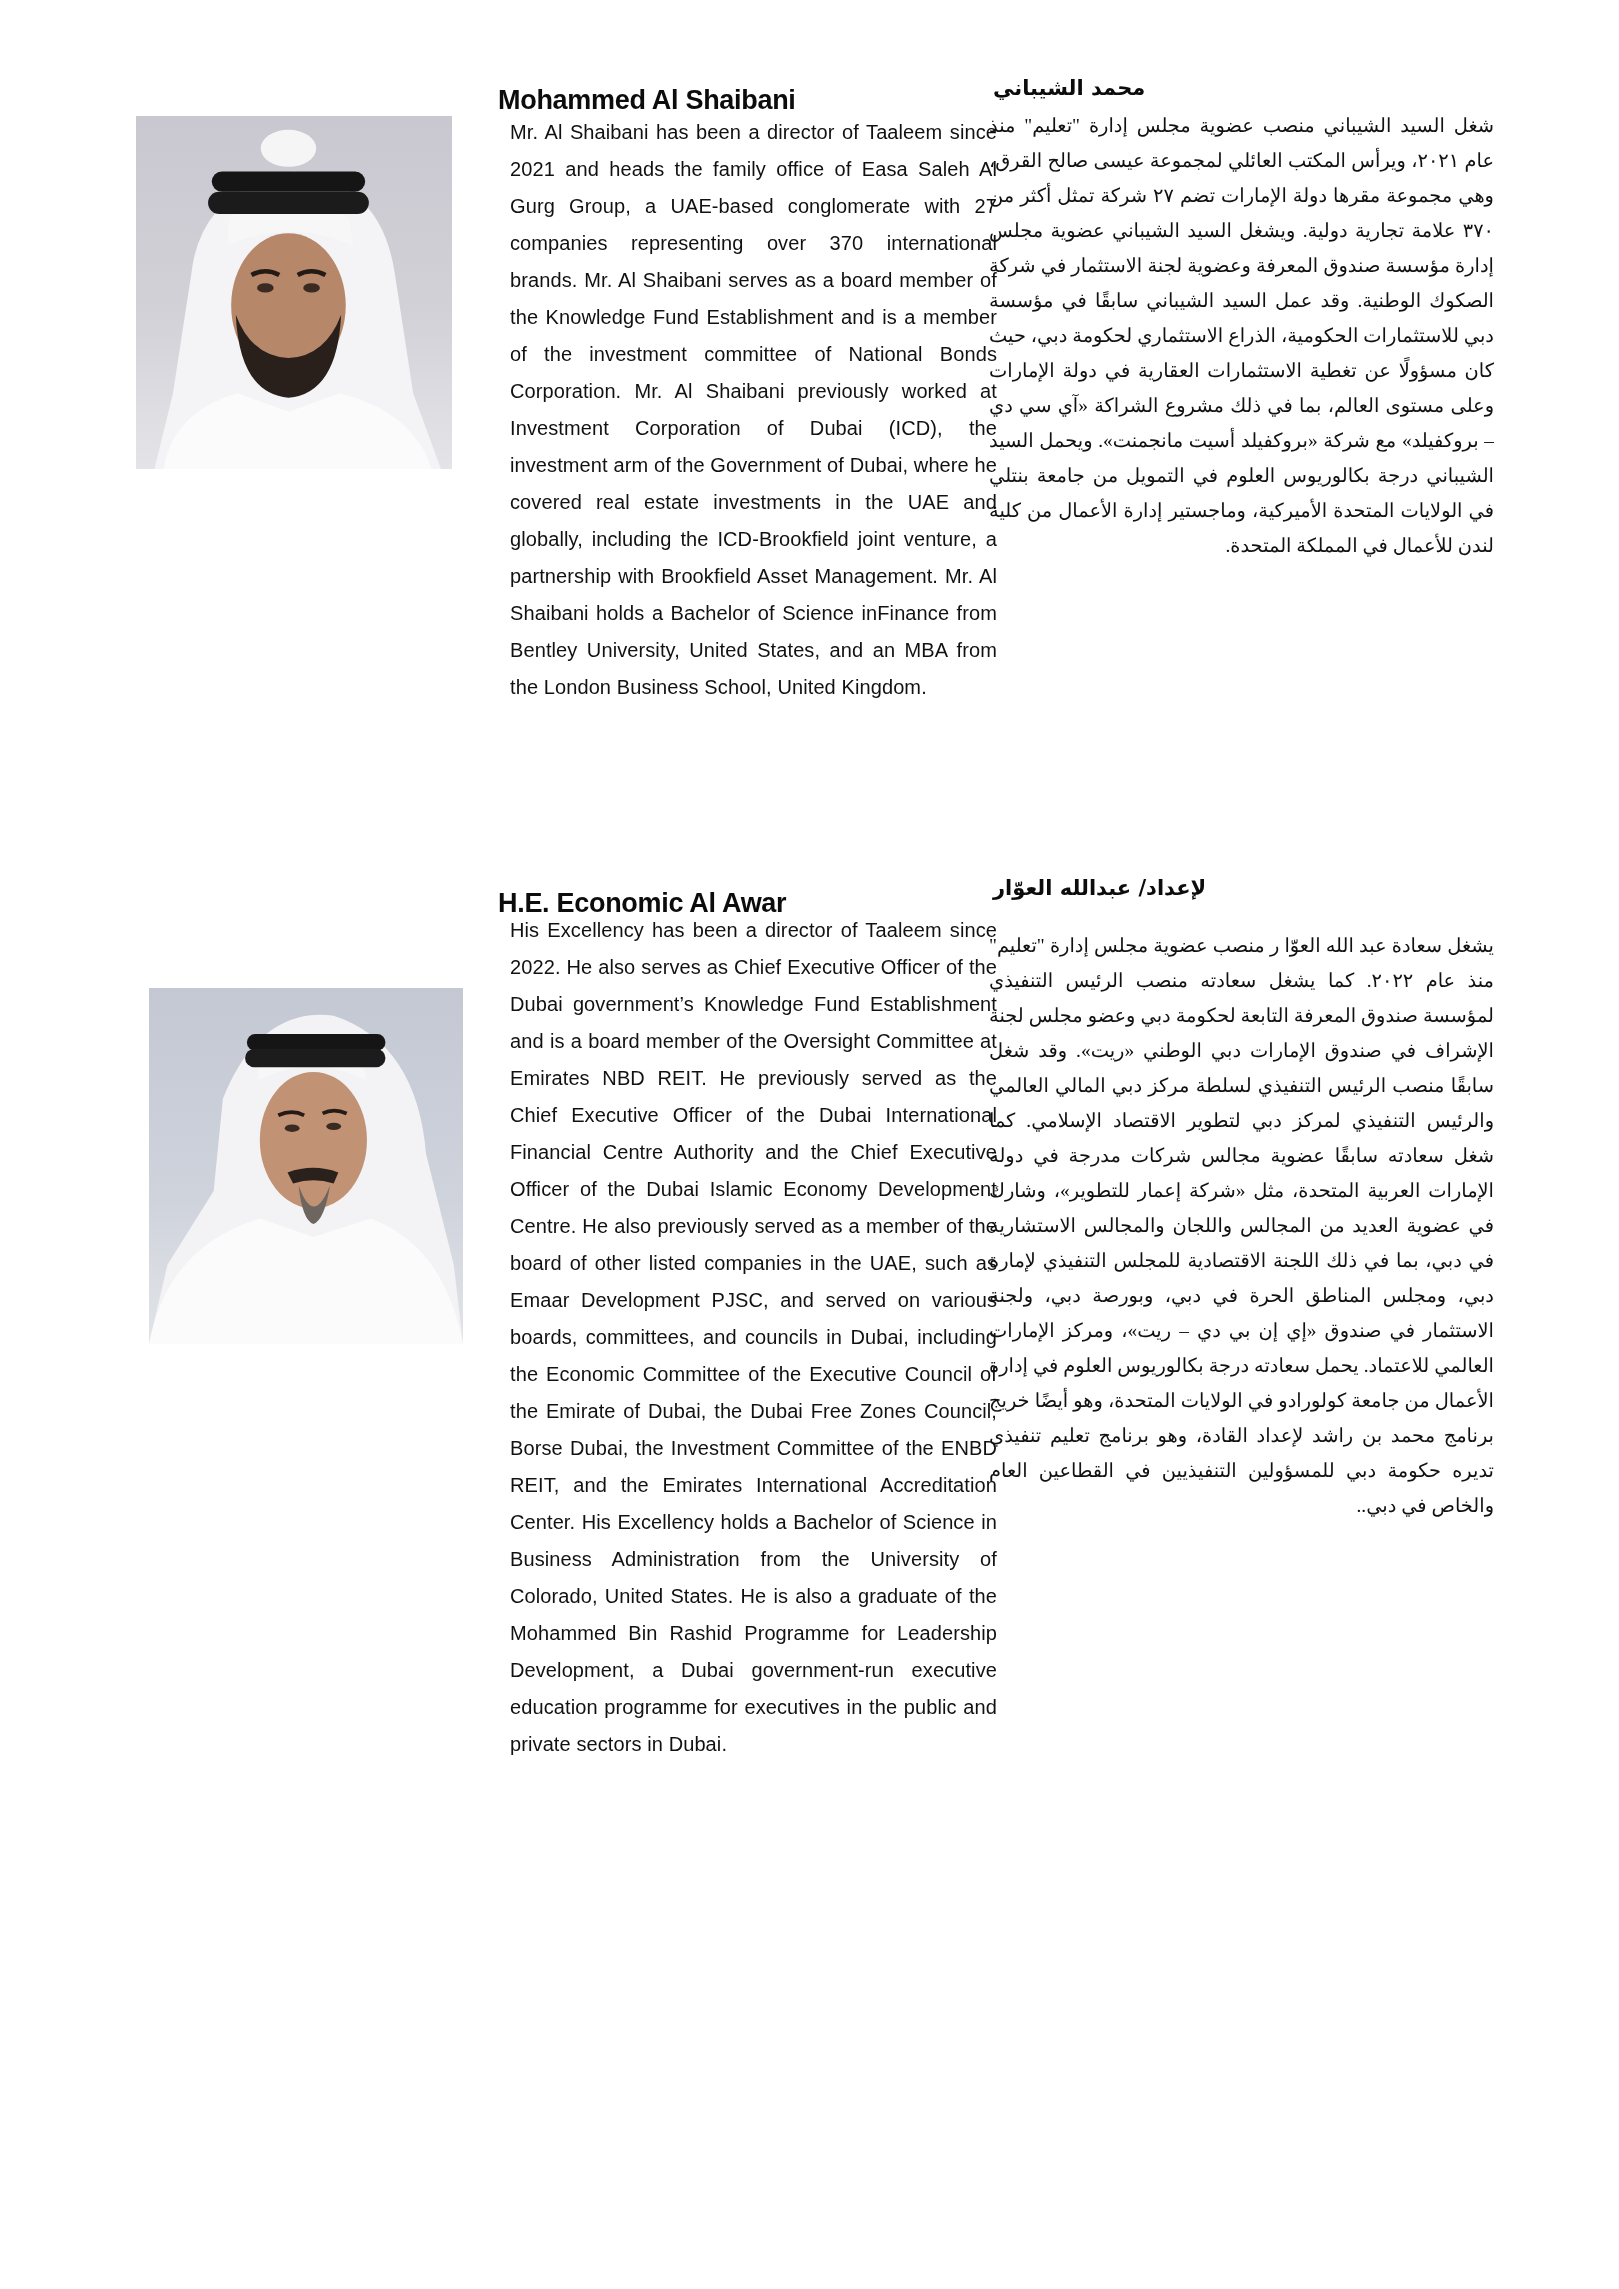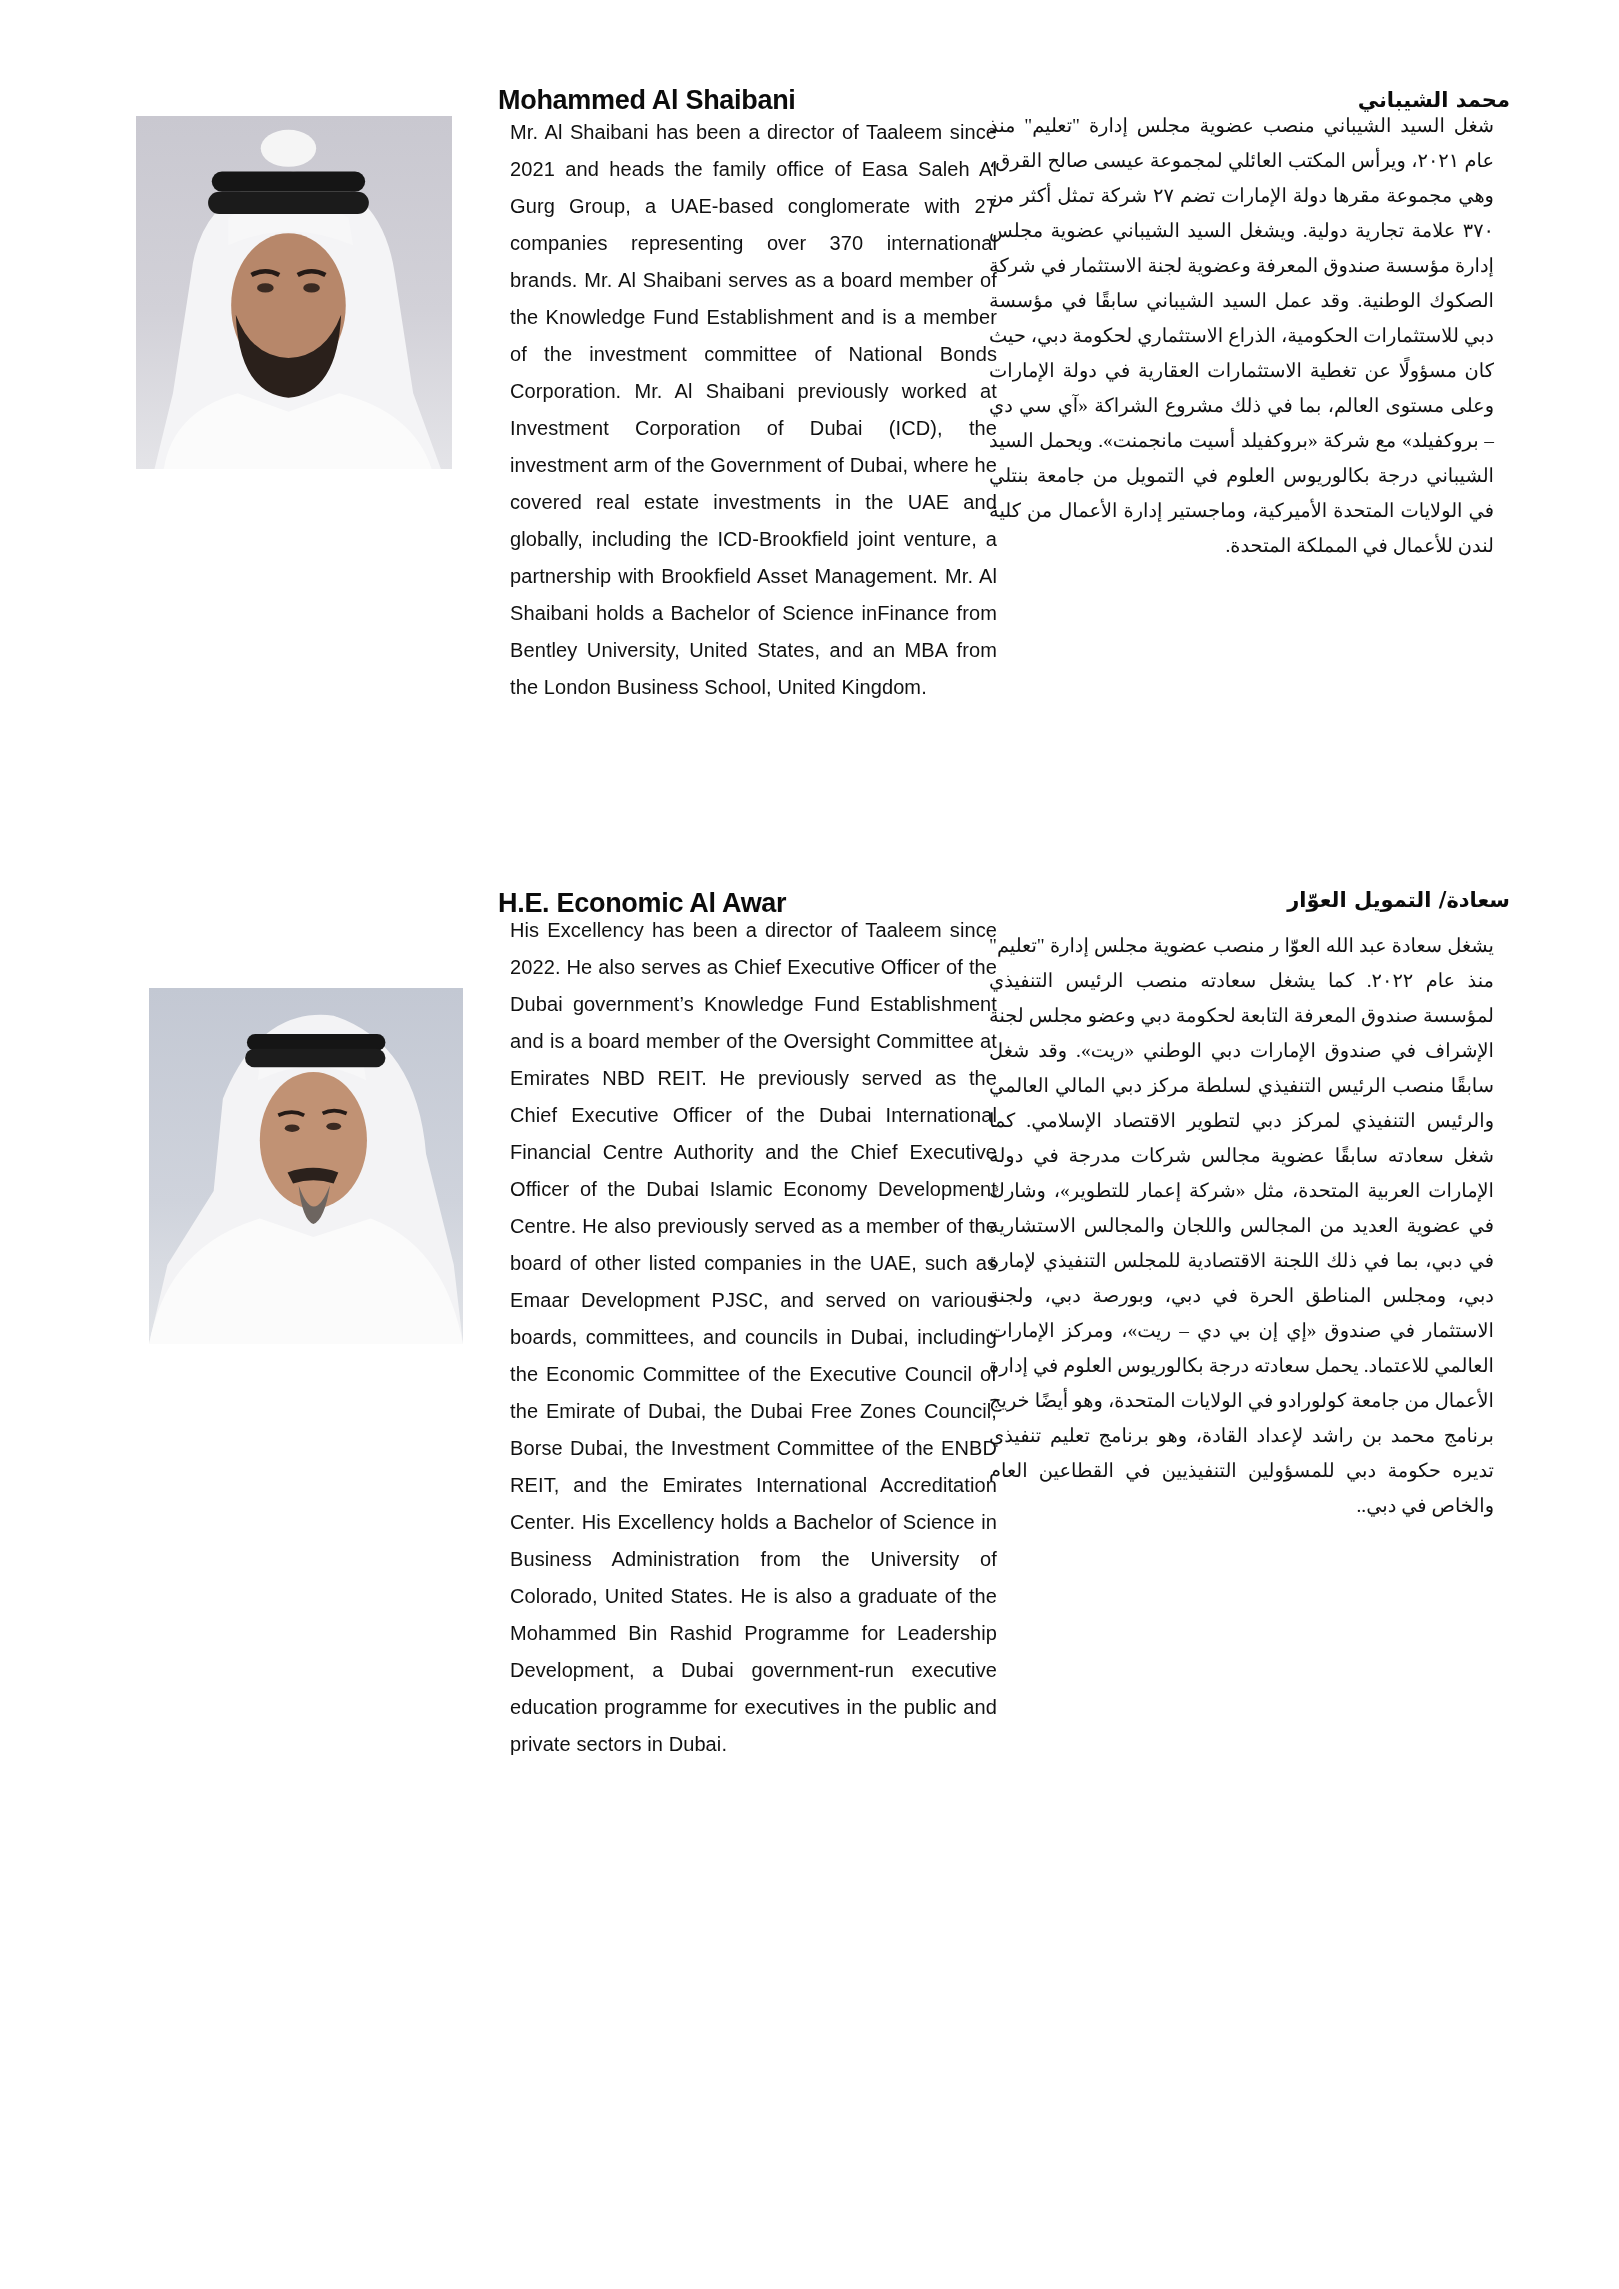--- a/index.html
+++ b/index.html
@@ -15,23 +15,23 @@
     font-family: "Liberation Sans", sans-serif; font-weight: bold;
     font-size: 27px; letter-spacing: -0.3px; line-height: 37px; margin: 16px; color: #0c0c0c;
   }
   .en-bio {
     position: absolute; left: 510px; width: 487px;
     font-family: "Liberation Sans", sans-serif; font-size: 20px;
     line-height: 37px; text-align: justify; margin: 0; color: #111;
     letter-spacing: 0.1px;
   }
   .ar-name {
-    position: absolute; left: 989px; width: 505px; direction: rtl; text-align: right;
+    position: absolute; left: 989px; width: 505px; direction: rtl; text-align: left;
     font-family: "DejaVu Sans", sans-serif; font-weight: bold; font-size: 21px;
-    line-height: 37px; margin: 16px; color: #0c0c0c;
+    line-height: 37px; margin: 4px; color: #0c0c0c;
   }
   .ar-bio {
     position: absolute; left: 989px; width: 505px; direction: rtl; text-align: justify;
     font-family: Liberation Serif, serif; font-size: 19.4px; line-height: 35px;
     margin: 0; color: #111;
   }
 </style>
 </head>
 <body>
 
@@ -76,16 +76,16 @@
       <path d="M140 138 Q155 131 168 138" stroke="#241a16" stroke-width="4" fill="none"></path>
       <path d="M188 136 Q200 130 214 136" stroke="#241a16" stroke-width="4" fill="none"></path>
       <path d="M118 100 Q178 70 235 100 L232 80 Q178 50 120 80 Z" fill="#f7f7f8"></path>
       <rect x="106" y="50" width="150" height="18" rx="9" fill="#151515"></rect>
       <rect x="104" y="66" width="152" height="20" rx="10" fill="#1c1c1c"></rect>
       <path d="M0 386 Q20 280 120 250 L178 270 L240 250 Q320 280 340 386 Z" fill="#fbfbfb"></path>
     </svg>
   </div>
   <h2 class="en-name" style="top:869px;">H.E. Economic Al Awar</h2>
   <p class="en-bio" style="top:912px;">His Excellency has been a director of Taaleem since 2022. He also serves as Chief Executive Officer of the Dubai government’s Knowledge Fund Establishment and is a board member of the Oversight Committee at Emirates NBD REIT. He previously served as the Chief Executive Officer of the Dubai International Financial Centre Authority and the Chief Executive Officer of the Dubai Islamic Economy Development Centre. He also previously served as a member of the board of other listed companies in the UAE, such as Emaar Development PJSC, and served on various boards, committees, and councils in Dubai, including the Economic Committee of the Executive Council of the Emirate of Dubai, the Dubai Free Zones Council, Borse Dubai, the Investment Committee of the ENBD REIT, and the Emirates International Accreditation Center. His Excellency holds a Bachelor of Science in Business Administration from the University of Colorado, United States. He is also a graduate of the Mohammed Bin Rashid Programme for Leadership Development, a Dubai government-run executive education programme for executives in the public and private sectors in Dubai.</p>
-  <h2 class="ar-name" style="top:866px;">سعادة/ التمويل العوّار</h2>
+  <h2 class="ar-name" style="top:866px;">لإعداد/ عبدالله العوّار</h2>
   <p class="ar-bio" style="top:928px;">يشغل سعادة عبد الله العوّا ر منصب عضوية مجلس إدارة "تعليم" منذ عام ٢٠٢٢. كما يشغل سعادته منصب الرئيس التنفيذي لمؤسسة صندوق المعرفة التابعة لحكومة دبي وعضو مجلس لجنة الإشراف في صندوق الإمارات دبي الوطني «ريت». وقد شغل سابقًا منصب الرئيس التنفيذي لسلطة مركز دبي المالي العالمي والرئيس التنفيذي لمركز دبي لتطوير الاقتصاد الإسلامي. كما شغل سعادته سابقًا عضوية مجالس شركات مدرجة في دولة الإمارات العربية المتحدة، مثل «شركة إعمار للتطوير»، وشارك في عضوية العديد من المجالس واللجان والمجالس الاستشارية في دبي، بما في ذلك اللجنة الاقتصادية للمجلس التنفيذي لإمارة دبي، ومجلس المناطق الحرة في دبي، وبورصة دبي، ولجنة الاستثمار في صندوق «إي إن بي دي – ريت»، ومركز الإمارات العالمي للاعتماد. يحمل سعادته درجة بكالوريوس العلوم في إدارة الأعمال من جامعة كولورادو في الولايات المتحدة، وهو أيضًا خريج برنامج محمد بن راشد لإعداد القادة، وهو برنامج تعليم تنفيذي تديره حكومة دبي للمسؤولين التنفيذيين في القطاعين العام والخاص في دبي..</p>
 </div>
 
 
 </body></html>

